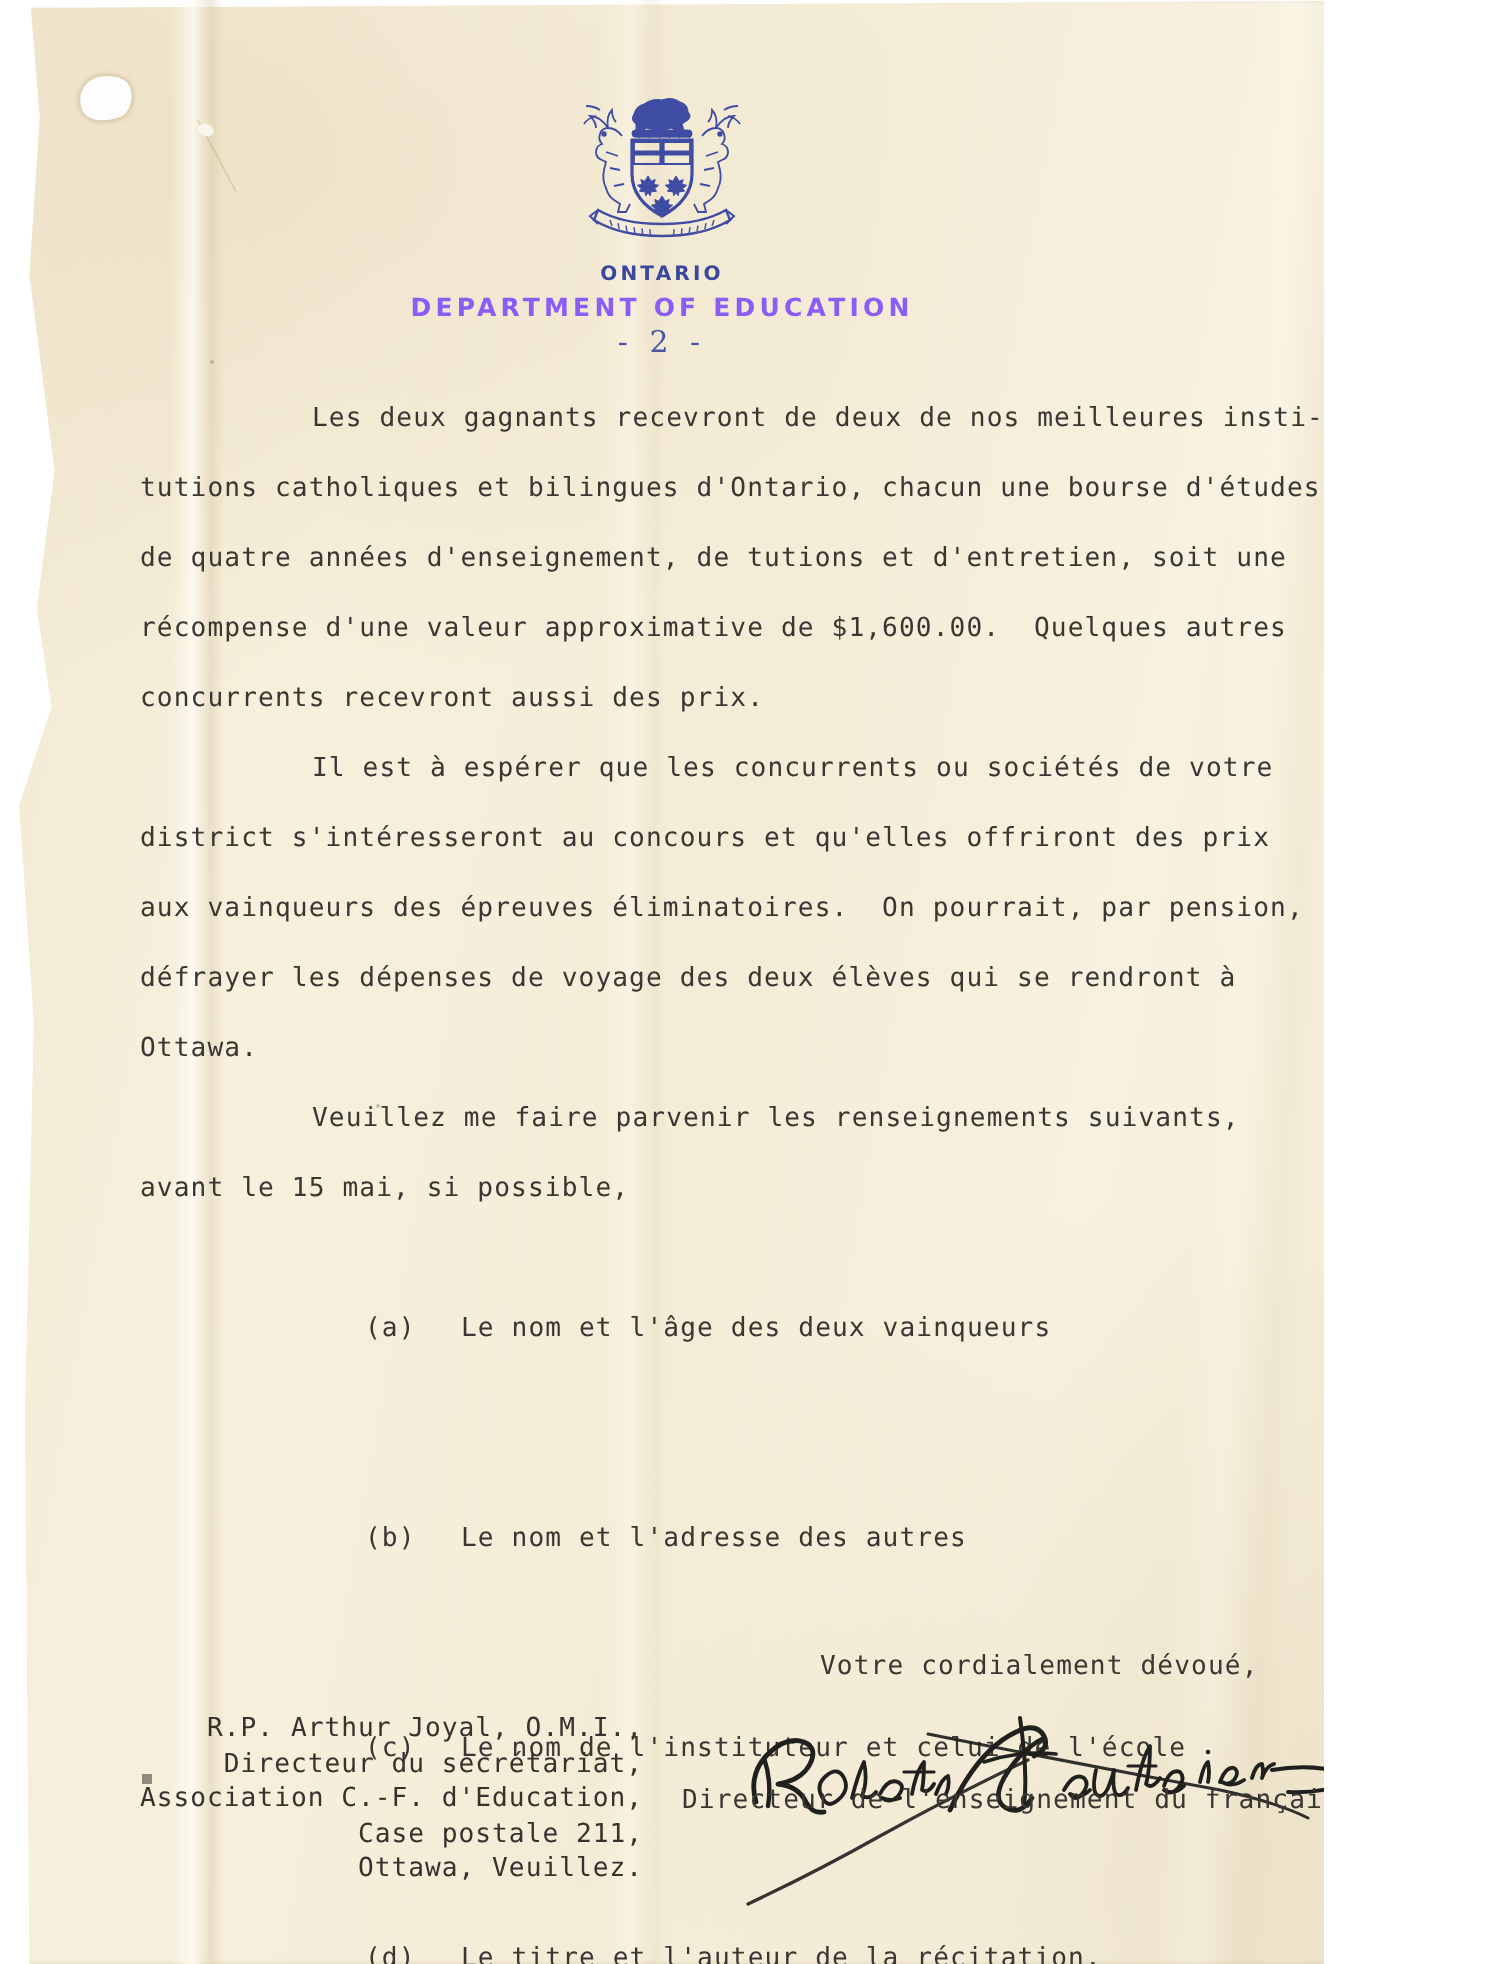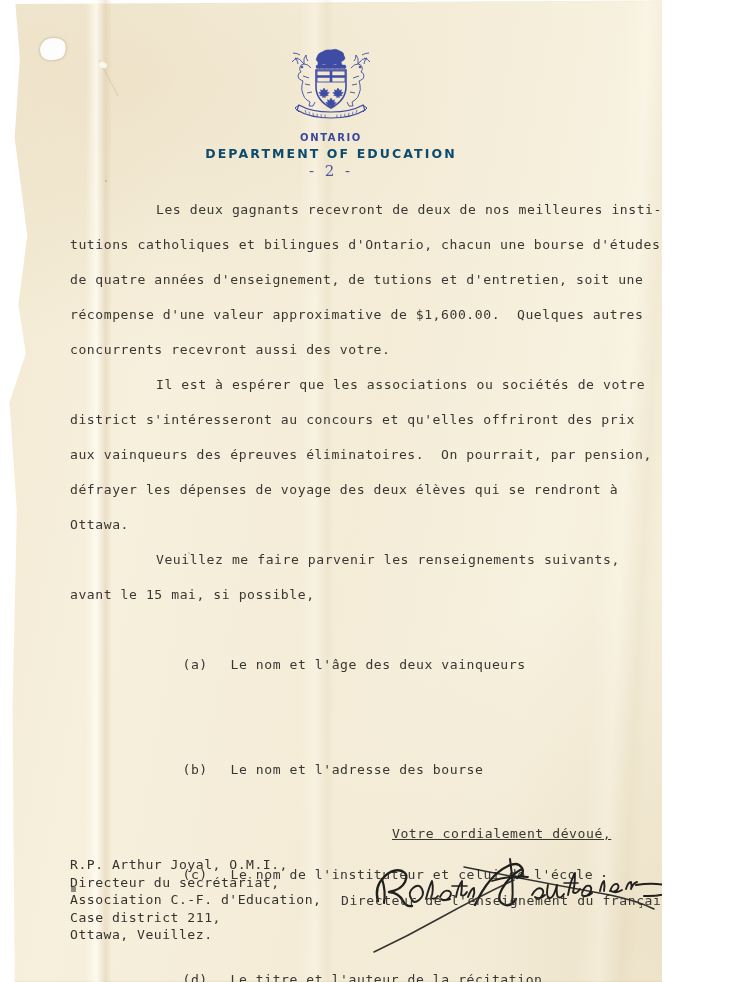--- a/index.html
+++ b/index.html
@@ -108,21 +108,21 @@
     font-weight: bold;
     letter-spacing: 1.6px;
     color: #39479e;
   }
   .dept-name {
     margin-top: 3px;
     font-family: "DejaVu Sans", sans-serif;
     font-size: 12.5px;
     font-weight: bold;
     letter-spacing: 2.1px;
-    color: #0c4a6e;
+    color: #8b5cf6;
   }
   .page-number {
     margin-top: 1px;
     font-family: "DejaVu Serif", serif;
     font-size: 15px;
     letter-spacing: 3px;
     color: #4a56a4;
   }
 
   
@@ -144,28 +144,27 @@
   .list-block { margin: 0; }
   .list-item {
     white-space: pre;
     padding-left: 45px;
   }
   .list-item .marker { display: inline-block; width: 48px; }
 
   
   .closing {
     position: absolute;
-    left: 392px;
+    left: 410px;
     top: 826px;
     font-family: "DejaVu Sans Mono", monospace;
     font-size: 13.1px;
     letter-spacing: 0.55px;
     color: #3a3733;
     white-space: pre;
-    text-decoration: underline;
   }
   .signature-wrap {
     position: absolute;
     left: 360px;
     top: 845px;
     width: 330px;
     height: 110px;
     pointer-events: none;
   }
   .sig-title {
@@ -182,21 +181,21 @@
   .address-block {
     position: absolute;
     left: 70px;
     top: 856px;
     font-family: "DejaVu Sans Mono", monospace;
     font-size: 13.1px;
     line-height: 17.5px;
     letter-spacing: 0.5px;
     color: #36332f;
   }
-  .address-block div { white-space: pre; }
+  .address-block div { white-space: pre; text-align: right; }
   .overstrike {
     position: relative;
   }
   .overstrike::after {
     content: "";
     position: absolute;
     left: 1px;
     top: -5px;
     width: 5px;
     height: 5px;
@@ -282,42 +281,42 @@
     <div class="page-number">- 2 -</div>
   </div>
 
   <div class="body-text">
 
     <p>
       <span class="line indent">Les deux gagnants recevront de deux de nos meilleures insti-</span><br>
       <span class="line">tutions catholiques et bilingues d'Ontario, chacun une bourse d'études</span><br>
       <span class="line">de quatre années d'enseignement, de tutions et d'entretien, soit une</span><br>
       <span class="line">récompense d'une valeur approximative de $1,600.00.  Quelques autres</span><br>
-      <span class="line">concurrents recevront aussi des votre.</span>
+      <span class="line">concurrents recevront aussi des prix.</span>
     </p>
 
     <p>
-      <span class="line indent">Il est à espérer que les associations ou sociétés de votre</span><br>
+      <span class="line indent">Il est à espérer que les concurrents ou sociétés de votre</span><br>
       <span class="line">district s'intéresseront au concours et qu'elles offriront des prix</span><br>
       <span class="line">aux vainqueurs des épreuves éliminatoires.  On pourrait, par pension,</span><br>
       <span class="line">défrayer les dépenses de voyage des deux élèves qui se rendront à</span><br>
       <span class="line">Ottawa.</span>
     </p>
 
     <p>
       <span class="line indent">Veuillez me faire parvenir les renseignements suivants,</span><br>
       <span class="line">avant le 15 mai, si possible,</span>
     </p>
 
     <div class="list-block">
       <div class="list-item">
         <span class="marker">(a)</span><span>Le nom et l'âge des deux vainqueurs</span>
       </div>
       <div class="list-item">
-        <span class="marker">(b)</span><span>Le nom et l'adresse des bourse</span>
+        <span class="marker">(b)</span><span>Le nom et l'adresse des autres</span>
       </div>
       <div class="list-item">
         <span class="marker">(c)</span><span>Le nom de l'instituteur et celui de l'école</span>
       </div>
       <div class="list-item">
         <span class="marker">(d)</span><span>Le titre et l'auteur de la récitation.</span>
       </div>
     </div>
 
   </div>
@@ -361,17 +360,17 @@
       </g>
     </svg>
   </div>
 
   <div class="sig-title">Directeur de l'enseignement du français.</div>
 
   <div class="address-block">
     <div>R.P. Arthur Joyal, O.M.I.,</div>
     <div>Directeur du secrétariat,</div>
     <div><span class="overstrike">Association C.-F. d'Education,</span></div>
-    <div>Case district 211,</div>
+    <div>Case postale 211,</div>
     <div>Ottawa, Veuillez.</div>
   </div>
 
 </div>
 
 </body></html>

